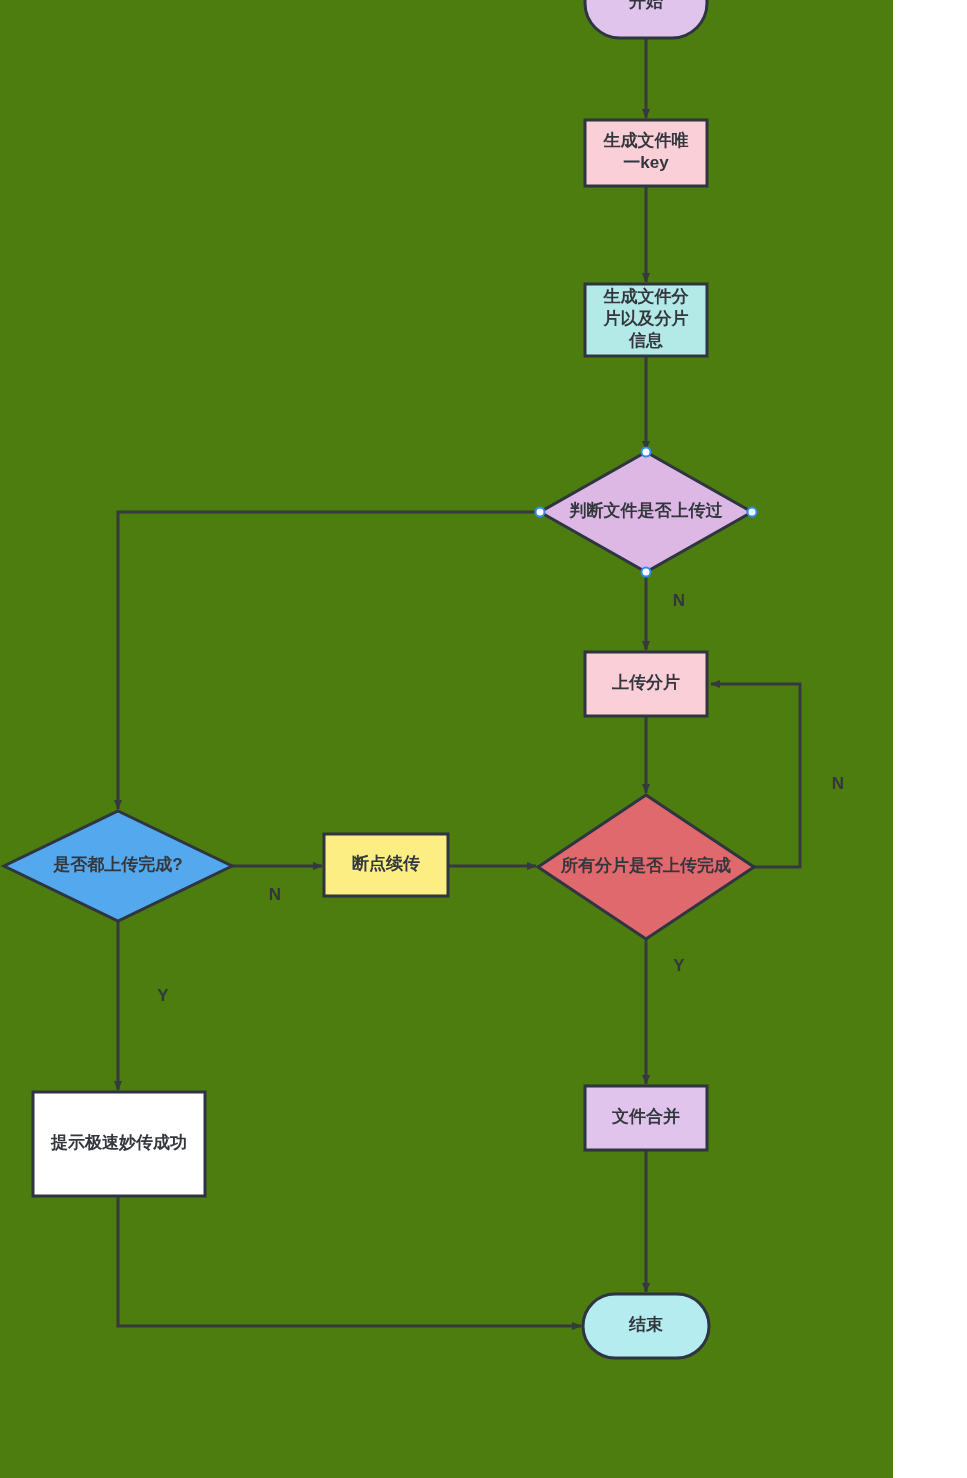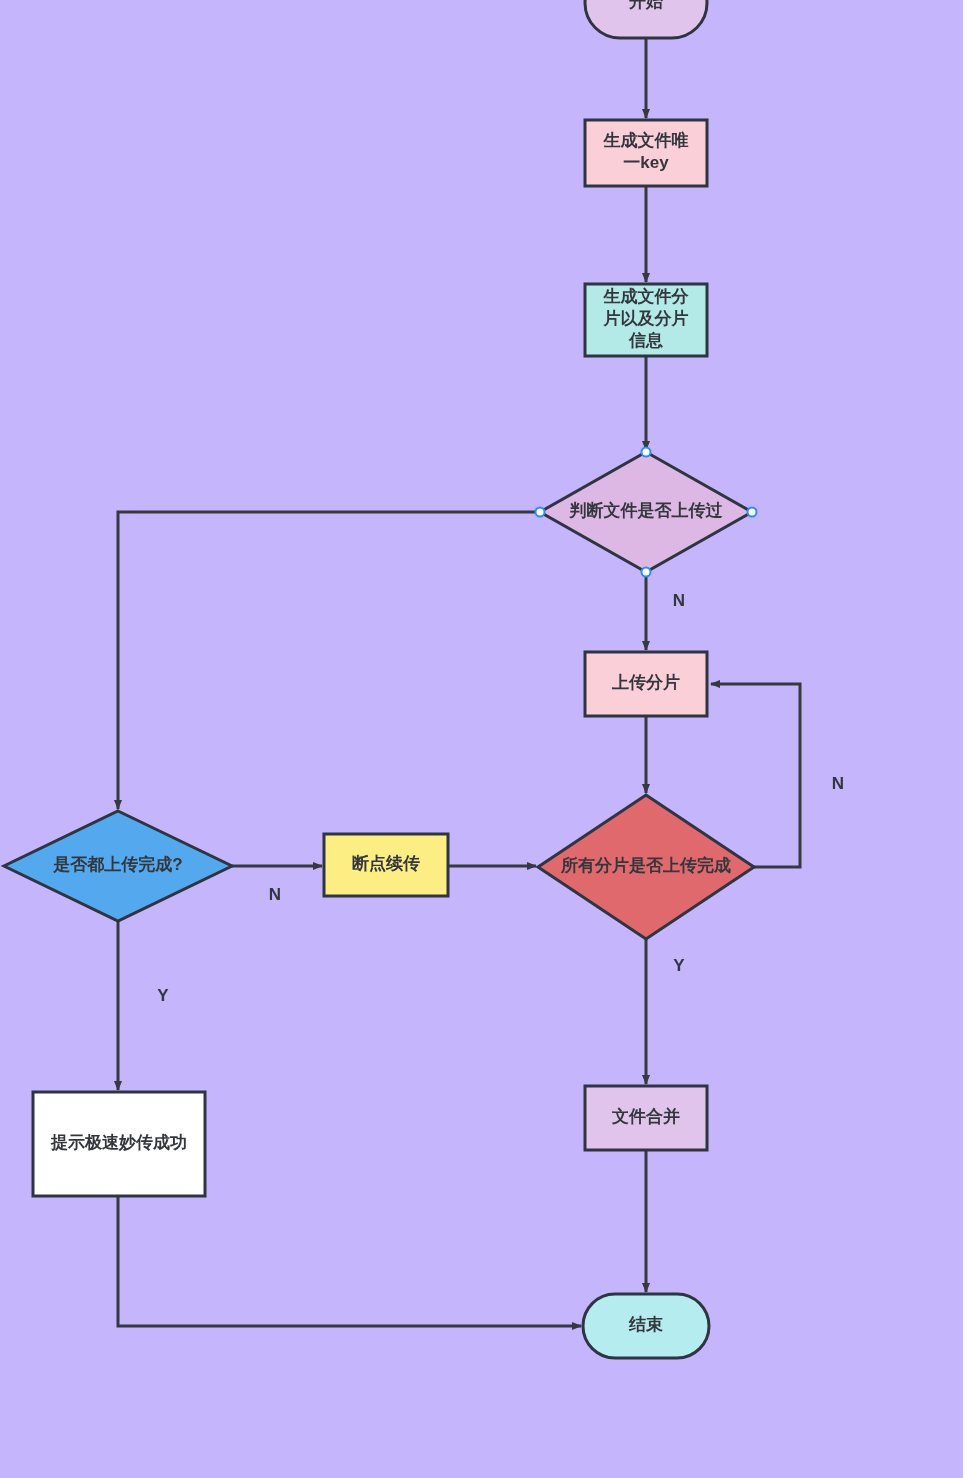--- a/index.html
+++ b/index.html
@@ -5,23 +5,23 @@
   html, body {
     margin: 0;
     padding: 0;
     background: #ffffff;
   }
   body {
     font-family: "Liberation Sans", "DejaVu Sans", sans-serif;
   }
   #canvas-wrap {
     position: relative;
-    width: 963px;
+    width: 893px;
     height: 1478px;
-    background: #c4b5fd;
+    background: #4d7c0f;
     overflow: hidden;
   }
   svg#flowchart {
     display: block;
     width: 967px;
     height: 1478px;
   }
   .node-shape {
     stroke: #2e3440;
     stroke-width: 3;

